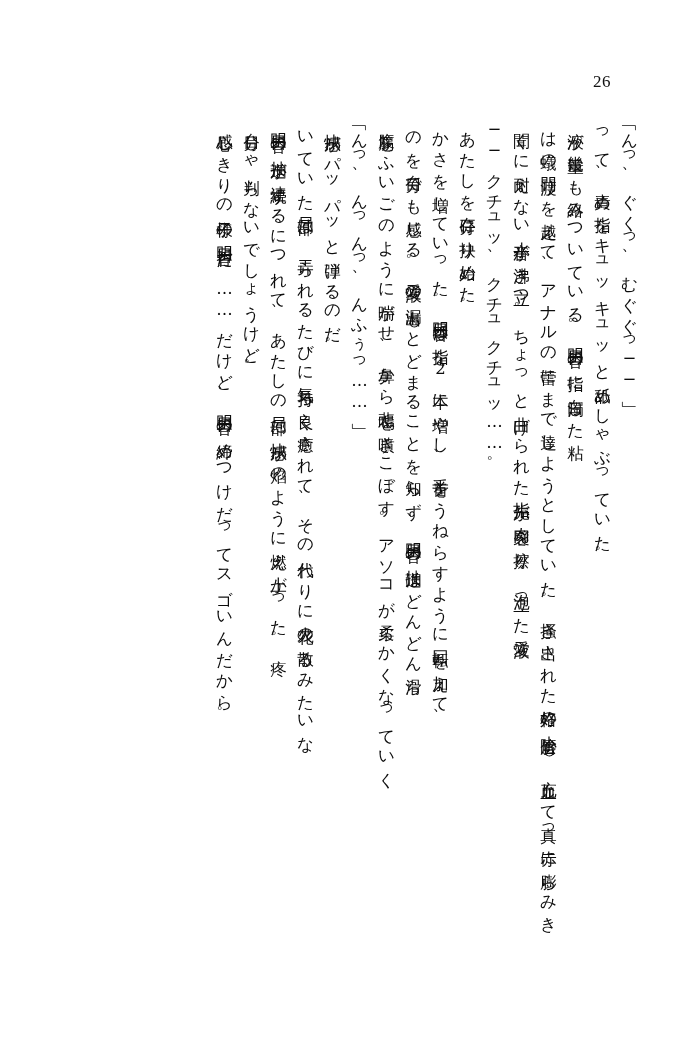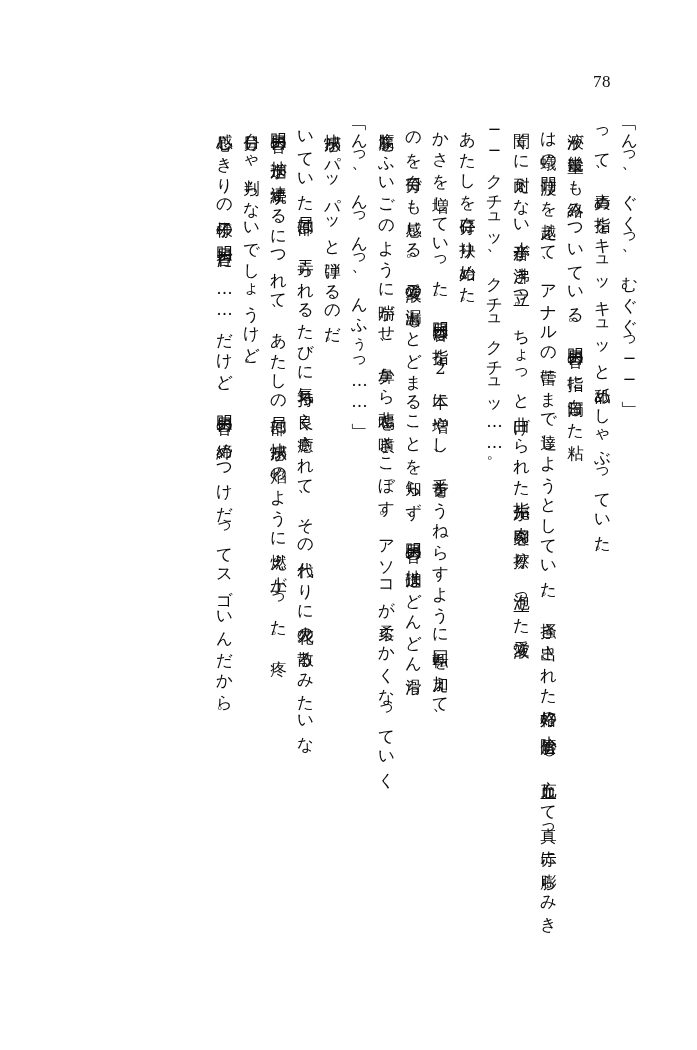--- a/index.html
+++ b/index.html
@@ -54,21 +54,21 @@
     font-family: "DejaVu Serif", "Liberation Serif", serif;
     white-space: nowrap;
     overflow: visible;
   }
 </style>
 </head>
 <body>
 
 <div id="page">
 
-  <div class="page-number">78</div>
+  <div class="page-number">26</div>
 
   <div class="text-block">
     <div class="col">感心しきりの様子の明日香だ。……だけど、明日香の締めつけだってスゴいんだから。</div>
     <div class="col">自分じゃ判らないでしょうけど。</div>
     <div class="col">明日香の抽送が連続するにつれて、あたしの局部に快感が焰のように燃え上がった。疼</div>
     <div class="col">いていた局部は、弄られるたびに気持ち良く癒されて、その代わりに火花の散るみたいな</div>
     <div class="col">快感がパッパッと弾けるのだ。</div>
     <div class="col">「んっ、んっんっ、んふぅっ……」</div>
     <div class="col">腹筋をふいごのように喘がせ、鼻から悲鳴を噴きこぼす。アソコが柔らかくなっていく</div>
     <div class="col">のを自分でも感じる。愛液の漏出もとどまることを知らず、明日香の抽送はどんどん滑ら</div>

